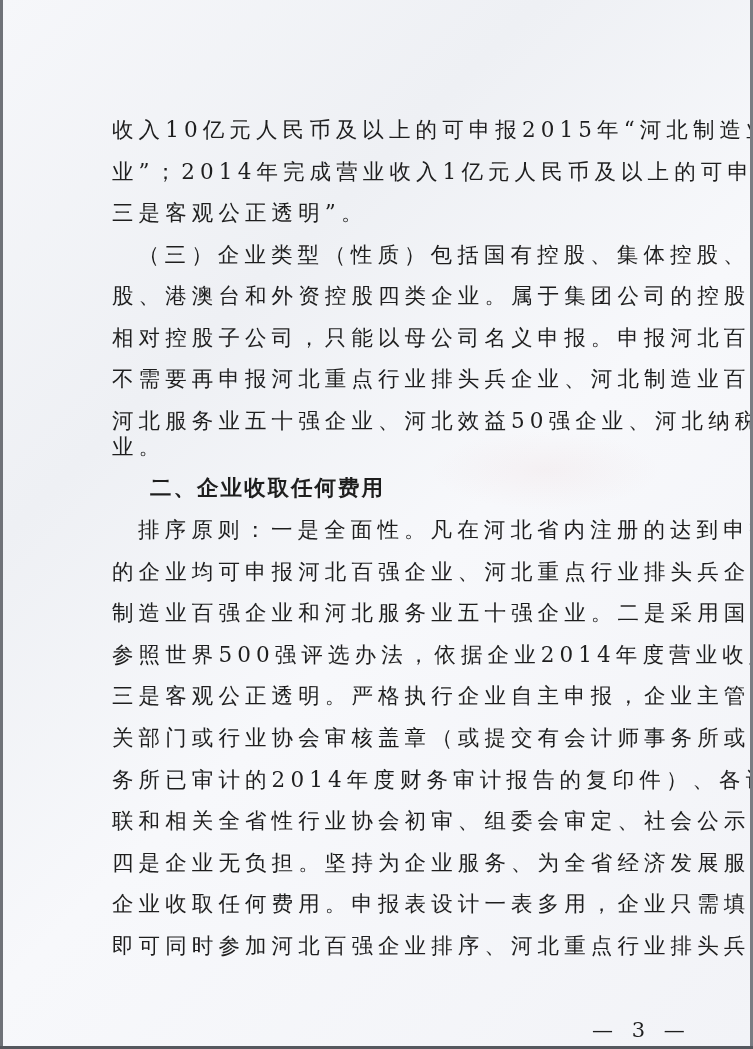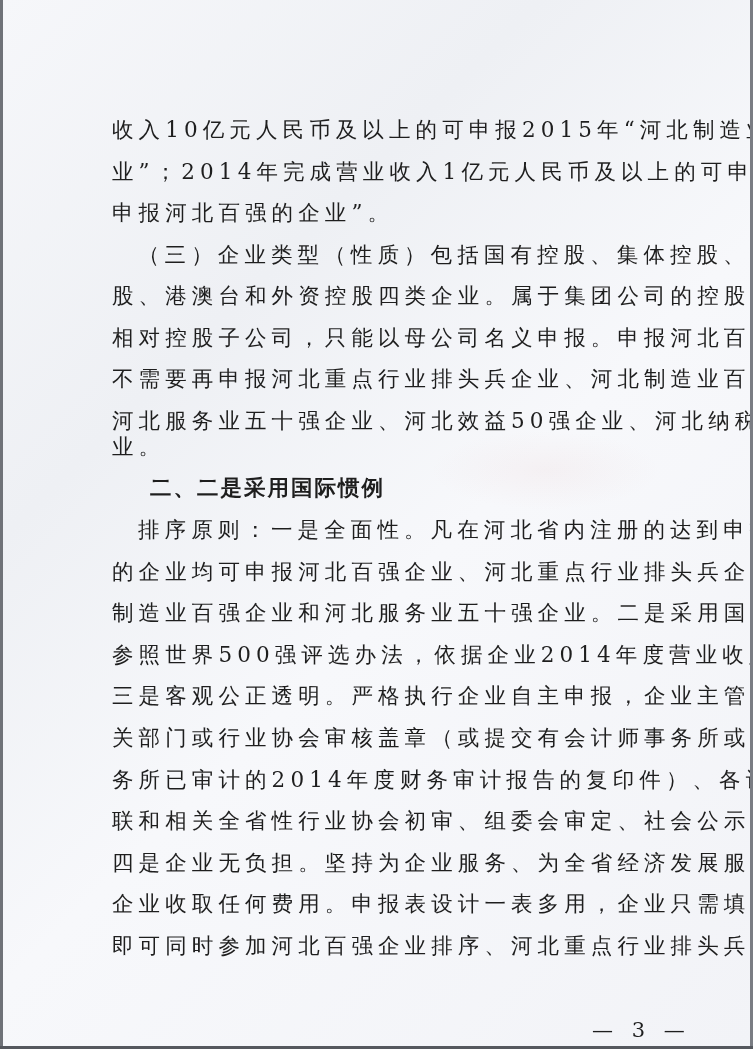--- a/index.html
+++ b/index.html
@@ -39,29 +39,29 @@
   }
 </style>
 </head>
 <body>
 
 <div class="page">
   <div class="bleed"></div>
 
   <div class="line" style="top:115px;">收入10亿元人民币及以上的可申报2015年“河北制造业百强企</div>
   <div class="line" style="top:157px;">业”；2014年完成营业收入1亿元人民币及以上的可申报“河北</div>
-  <div class="line" style="top:198px;">申报河北百强的企业”。</div>
+  <div class="line" style="top:198px;">三是客观公正透明”。</div>
   <div class="line" style="top:240px; left:138px;">（三）企业类型（性质）包括国有控股、集体控股、私人控</div>
   <div class="line" style="top:281px;">股、港澳台和外资控股四类企业。属于集团公司的控股子公司或</div>
   <div class="line" style="top:323px;">相对控股子公司，只能以母公司名义申报。申报河北百强的企业</div>
   <div class="line" style="top:364px;">不需要再申报河北重点行业排头兵企业、河北制造业百强企业、</div>
   <div class="line" style="top:406px;">河北服务业五十强企业、河北效益50强企业、河北纳税50强企</div>
   <div class="line" style="top:432px;">业。</div>
 
-  <div class="line heading" style="top:473px; left:150px;">二、二是采用国际惯例</div>
+  <div class="line heading" style="top:473px; left:150px;">二、企业收取任何费用</div>
 
   <div class="line" style="top:515px; left:138px;">排序原则：一是全面性。凡在河北省内注册的达到申报要求</div>
   <div class="line" style="top:557px;">的企业均可申报河北百强企业、河北重点行业排头兵企业、河北</div>
   <div class="line" style="top:598px;">制造业百强企业和河北服务业五十强企业。二是采用国际惯例。</div>
   <div class="line" style="top:640px;">参照世界500强评选办法，依据企业2014年度营业收入排序。</div>
   <div class="line" style="top:681px;">三是客观公正透明。严格执行企业自主申报，企业主管部门等有</div>
   <div class="line" style="top:723px;">关部门或行业协会审核盖章（或提交有会计师事务所或审计师事</div>
   <div class="line" style="top:765px;">务所已审计的2014年度财务审计报告的复印件）、各设区市工经</div>
   <div class="line" style="top:806px;">联和相关全省性行业协会初审、组委会审定、社会公示等程序。</div>
   <div class="line" style="top:848px;">四是企业无负担。坚持为企业服务、为全省经济发展服务，不向</div>

